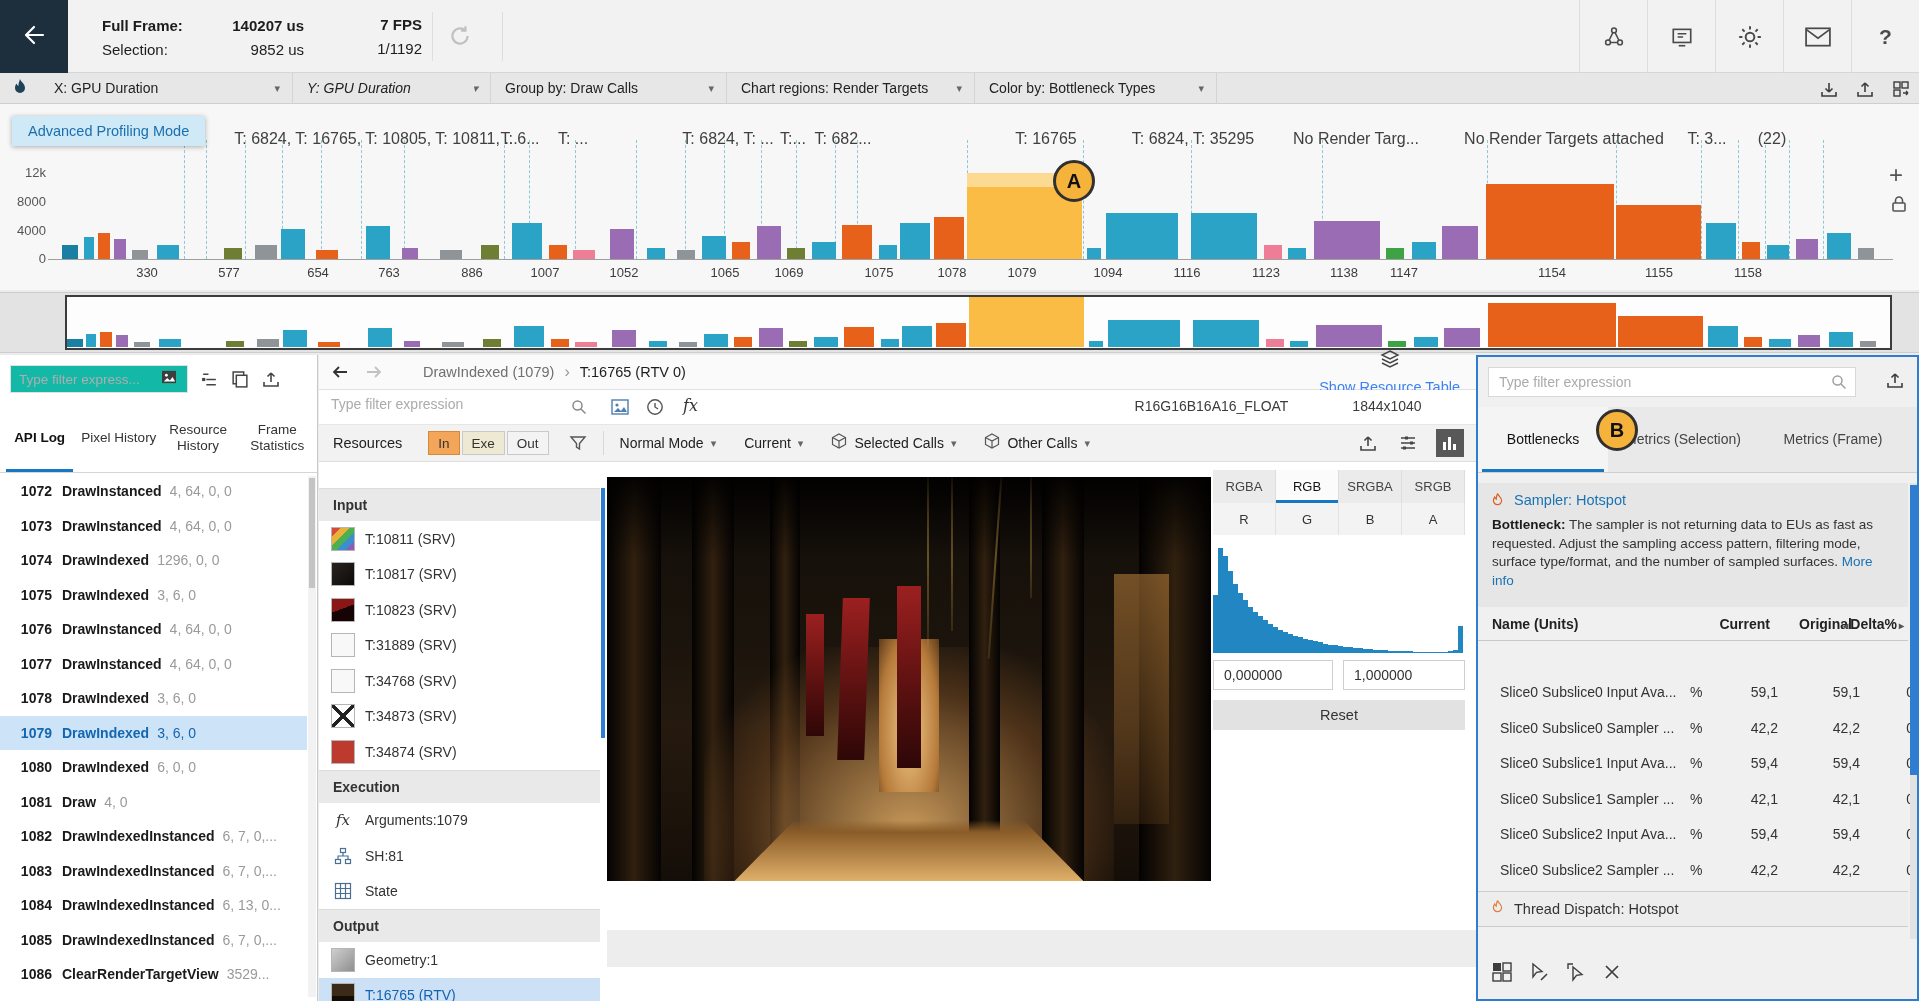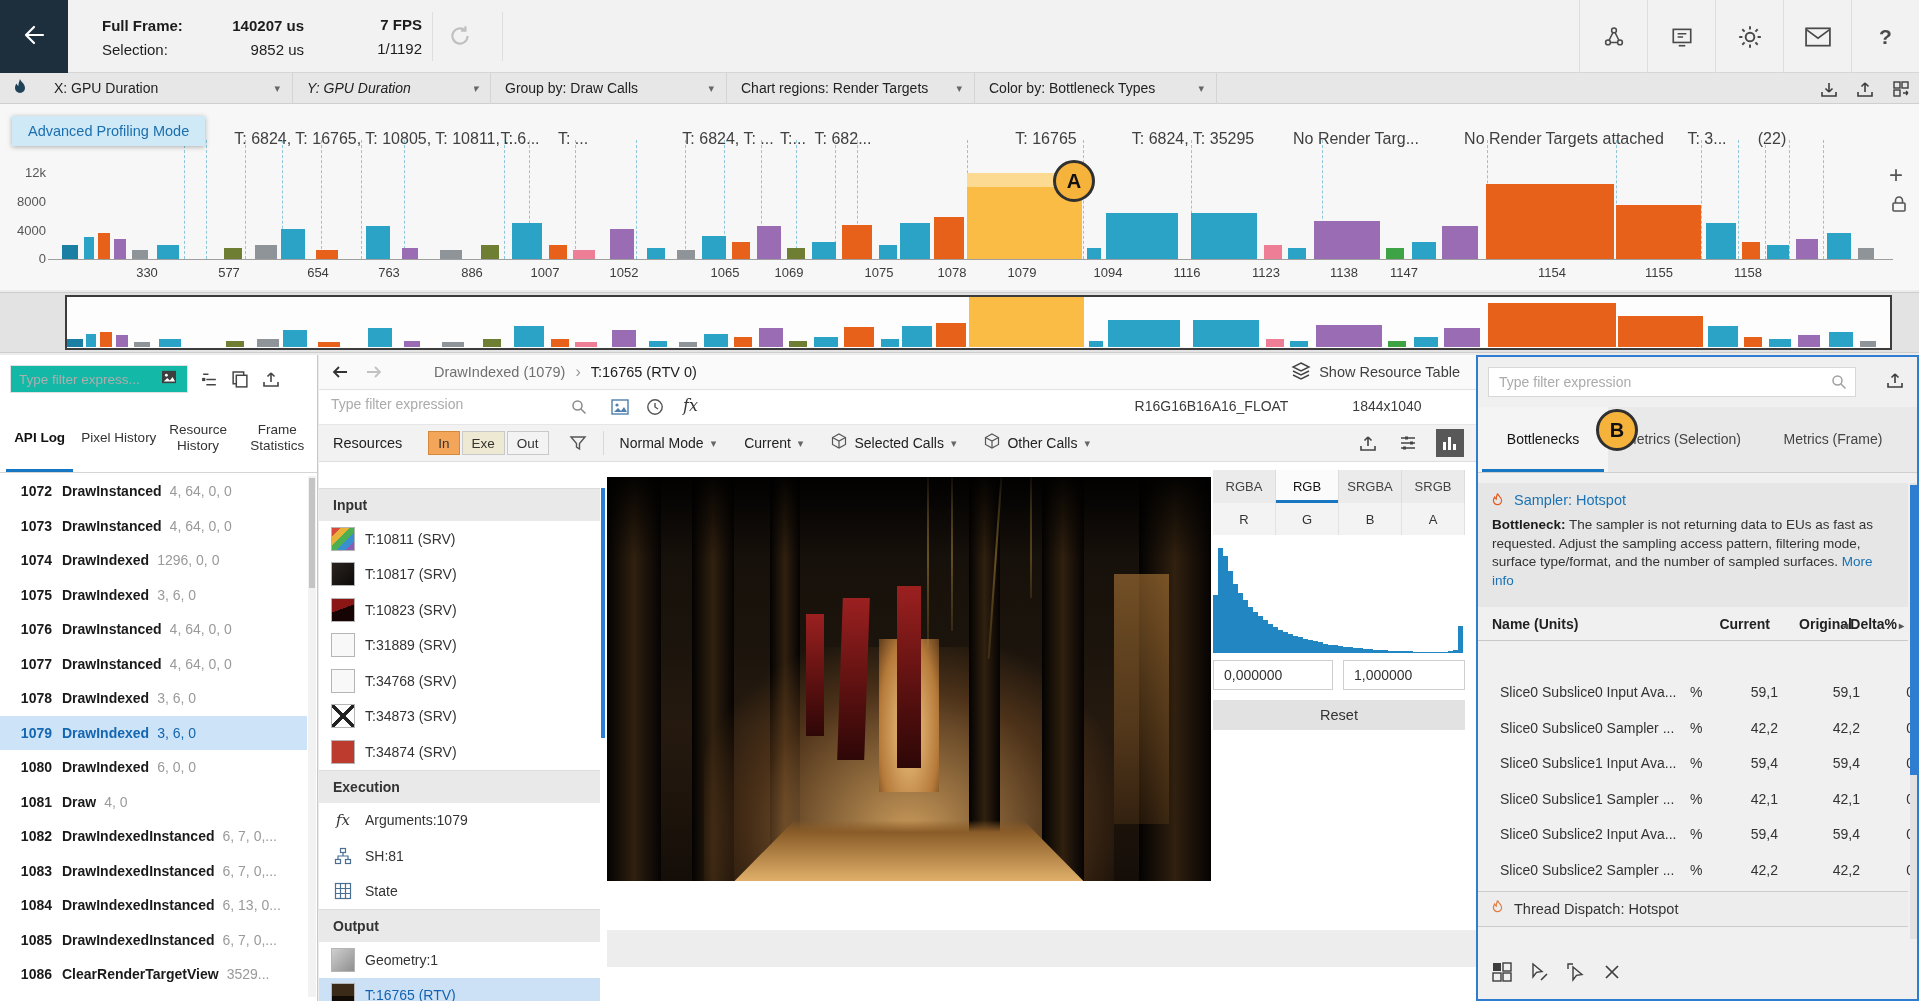--- a/index.html
+++ b/index.html
@@ -76,24 +76,24 @@
 .api-row.sel{background:#cde3f7;}
 .api-row.sel .num,.api-row.sel .call,.api-row.sel .args{color:#1366b1;}
 .lp-scroll{position:absolute;right:1px;top:121px;bottom:4px;width:8px;background:#f2f2f2;cursor:pointer;}
 .lp-thumb{position:absolute;left:1px;top:2px;width:6px;height:110px;background:#c4c4c4;}
 
 
 .mid-panel{position:absolute;left:319px;top:355px;width:1157px;height:646px;background:#fff;}
 .mp-nav{position:absolute;left:0;top:0;right:0;height:35px;background:#fafafa;border-bottom:1px solid #e2e2e2;display:flex;align-items:center;font-size:14.5px;}
 .mp-back{margin-left:12px;cursor:pointer;display:flex;}
 .mp-fwd{margin-left:16px;cursor:pointer;display:flex;}
-.crumb1{margin-left:51px;color:#707070;cursor:pointer;}
+.crumb1{margin-left:40px;color:#707070;cursor:pointer;}
 .crumb-sep{margin:0 10px;color:#999;font-size:16px;}
 .crumb2{color:#1c1c1c;}
-.show-rt{margin-left:auto;margin-right:16px;display:flex;align-items:center;gap:8px;color:#404040;cursor:pointer;}
+.show-rt{margin-left:auto;margin-right:16px;display:flex;align-items:center;gap:8px;color:#3b82f6;cursor:pointer;flex-direction:column;}
 .mp-filter{position:absolute;left:0;top:35px;right:0;height:35px;background:#fff;border-bottom:1px solid #e6e6e6;}
 .mp-filter input{position:absolute;left:12px;top:6px;width:230px;border:none;outline:none;font-size:14px;color:#444;font-family:"Liberation Sans",sans-serif;}
 .mp-filter input::placeholder{color:#ababab;}
 .mp-search{position:absolute;left:252px;top:9px;}
 .mp-img{position:absolute;left:292px;top:9px;cursor:pointer;}
 .mp-clock{position:absolute;left:327px;top:8px;cursor:pointer;}
 .mp-fx{position:absolute;left:364px;top:6px;font-family:"DejaVu Serif",serif;font-style:italic;font-size:16px;color:#333;cursor:pointer;}
 .mp-format{position:absolute;left:800px;top:8px;width:185px;text-align:center;font-size:14px;color:#3c3c3c;}
 .mp-dims{position:absolute;left:1018px;top:8px;width:100px;text-align:center;font-size:14px;color:#3c3c3c;}
 .mp-controls{position:absolute;left:0;top:70px;right:0;height:37px;background:#f2f2f2;border-bottom:1px solid #dedede;display:flex;align-items:center;}

